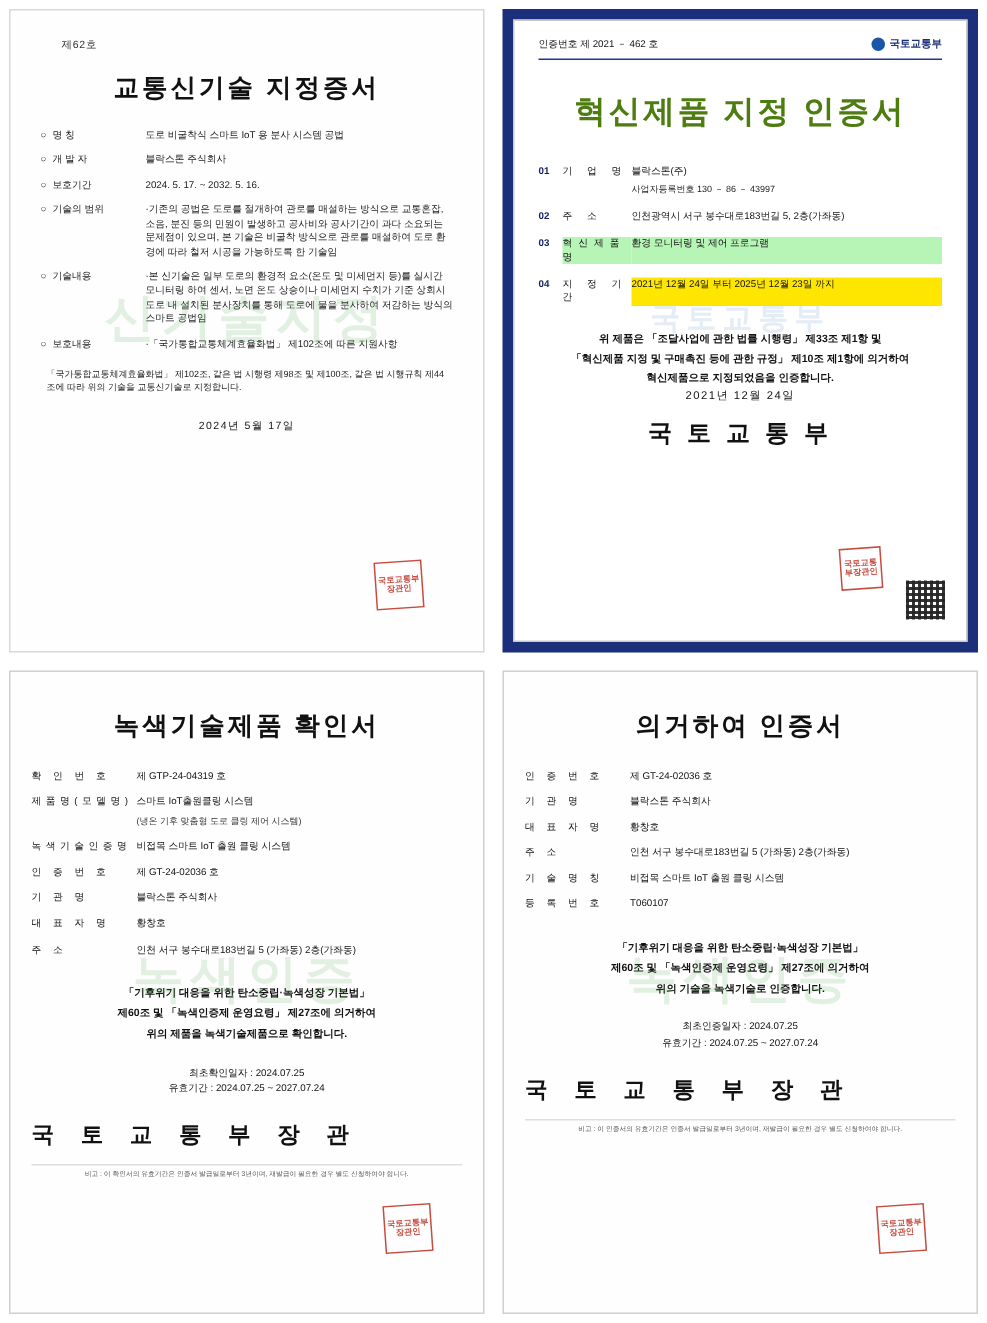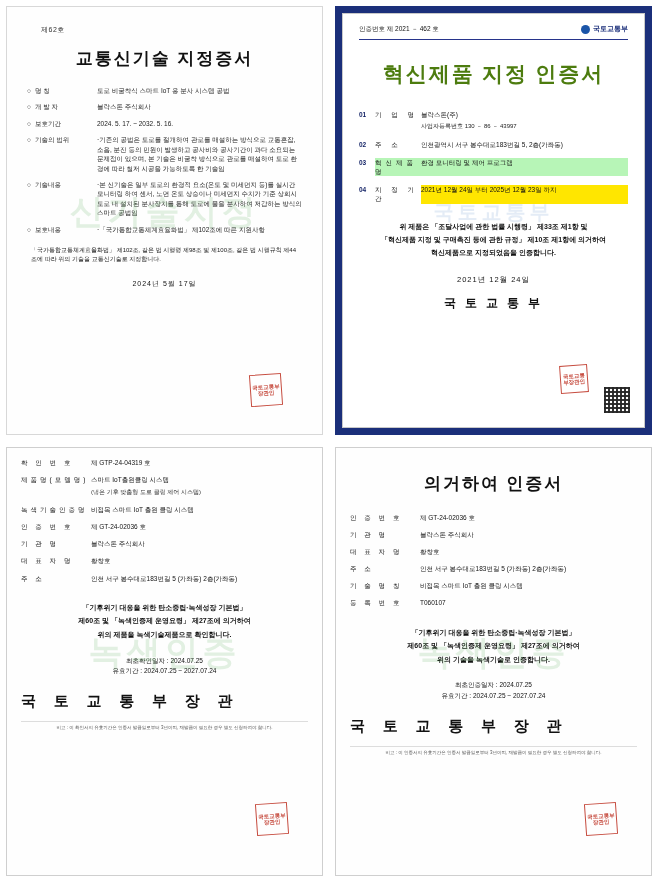--- a/index.html
+++ b/index.html
@@ -29,22 +29,22 @@
   .d2 .topline{display:flex;justify-content:space-between;align-items:center;font-size:6.5px;border-bottom:1px solid #27348b;padding-bottom:5px;}
   .d2 .brand{display:flex;align-items:center;gap:3px;color:#1b2f7a;font-weight:bold;font-size:7px;}
   .d2 .brandmark{width:9px;height:9px;border-radius:50%;background:#1b55a8;display:inline-block;}
   .d2 .title{text-align:center;font-family:"Liberation Serif",serif;font-weight:bold;font-size:21px;color:#4d7c0f;letter-spacing:2px;margin:20px 0 22px 0;}
   .d2 .frow{display:flex;font-size:6.5px;margin:0 0 9px 0;line-height:1.4;}
   .d2 .frow .num{flex:0 0 16px;color:#0f1f63;font-weight:bold;}
   .d2 .frow .lbl{flex:0 0 46px;letter-spacing:4px;}
   .d2 .frow .val{flex:1;}
   .d2 .sub{font-size:6px;margin:-6px 0 9px 62px;color:#222;}
   .d2 .body{text-align:center;font-size:7px;line-height:1.9;margin-top:16px;font-weight:bold;color:#111;}
-  .d2 .date{text-align:center;font-size:7.5px;margin:16px 0 8px 0;letter-spacing:1px;}
-  .d2 .issuer{text-align:center;font-family:"Liberation Serif",serif;font-weight:bold;font-size:12px;letter-spacing:3px;margin-top:10px;}
+  .d2 .date{text-align:center;font-size:7.5px;margin:0 0 8px 0;letter-spacing:1px;}
+  .d2 .issuer{text-align:center;font-family:"Liberation Serif",serif;font-weight:bold;font-size:16px;letter-spacing:3px;margin-top:10px;}
   .qr{position:absolute;right:14px;bottom:14px;width:26px;height:26px;background:
      repeating-linear-gradient(90deg,#111 0 2px,#fff 2px 4px),
      repeating-linear-gradient(0deg,#111 0 2px,transparent 2px 4px);
      background-blend-mode:multiply;opacity:.85;}
 
   
   .dg{border:1px solid #cfcfcf;padding:10px 14px 8px 14px;}
   .dg .title{text-align:center;font-family:"Liberation Serif",serif;font-weight:bold;font-size:17px;letter-spacing:2px;margin:14px 0 18px 0;}
   .dg .frow{display:flex;font-size:6.5px;margin:0 0 8px 0;line-height:1.4;}
   .dg .frow .lbl{flex:0 0 70px;letter-spacing:3px;white-space:nowrap;}
@@ -168,20 +168,21 @@
           <div class="issuer">국 토 교 통 부</div>
           <div class="stamp sq2" style="right:56px;bottom:34px;">국토교통부장관인</div>
           <div class="qr"></div>
         </div>
       </div>
     </div>
 
     <div class="cell">
       <div class="paper dg">
         <div class="wm">녹색인증</div>
+        <div class="title">녹색기술제품 확인서</div>
 
         <div class="frow">
           <span class="lbl">확 인 번 호</span>
           <span class="val">제 GTP-24-04319 호</span>
         </div>
         <div class="frow">
           <span class="lbl">제품명(모델명)</span>
           <span class="val">스마트 IoT출원클링 시스템</span>
         </div>
         <div class="sub">(냉온 기후 맞춤형 도로 클링 제어 시스템)</div>

